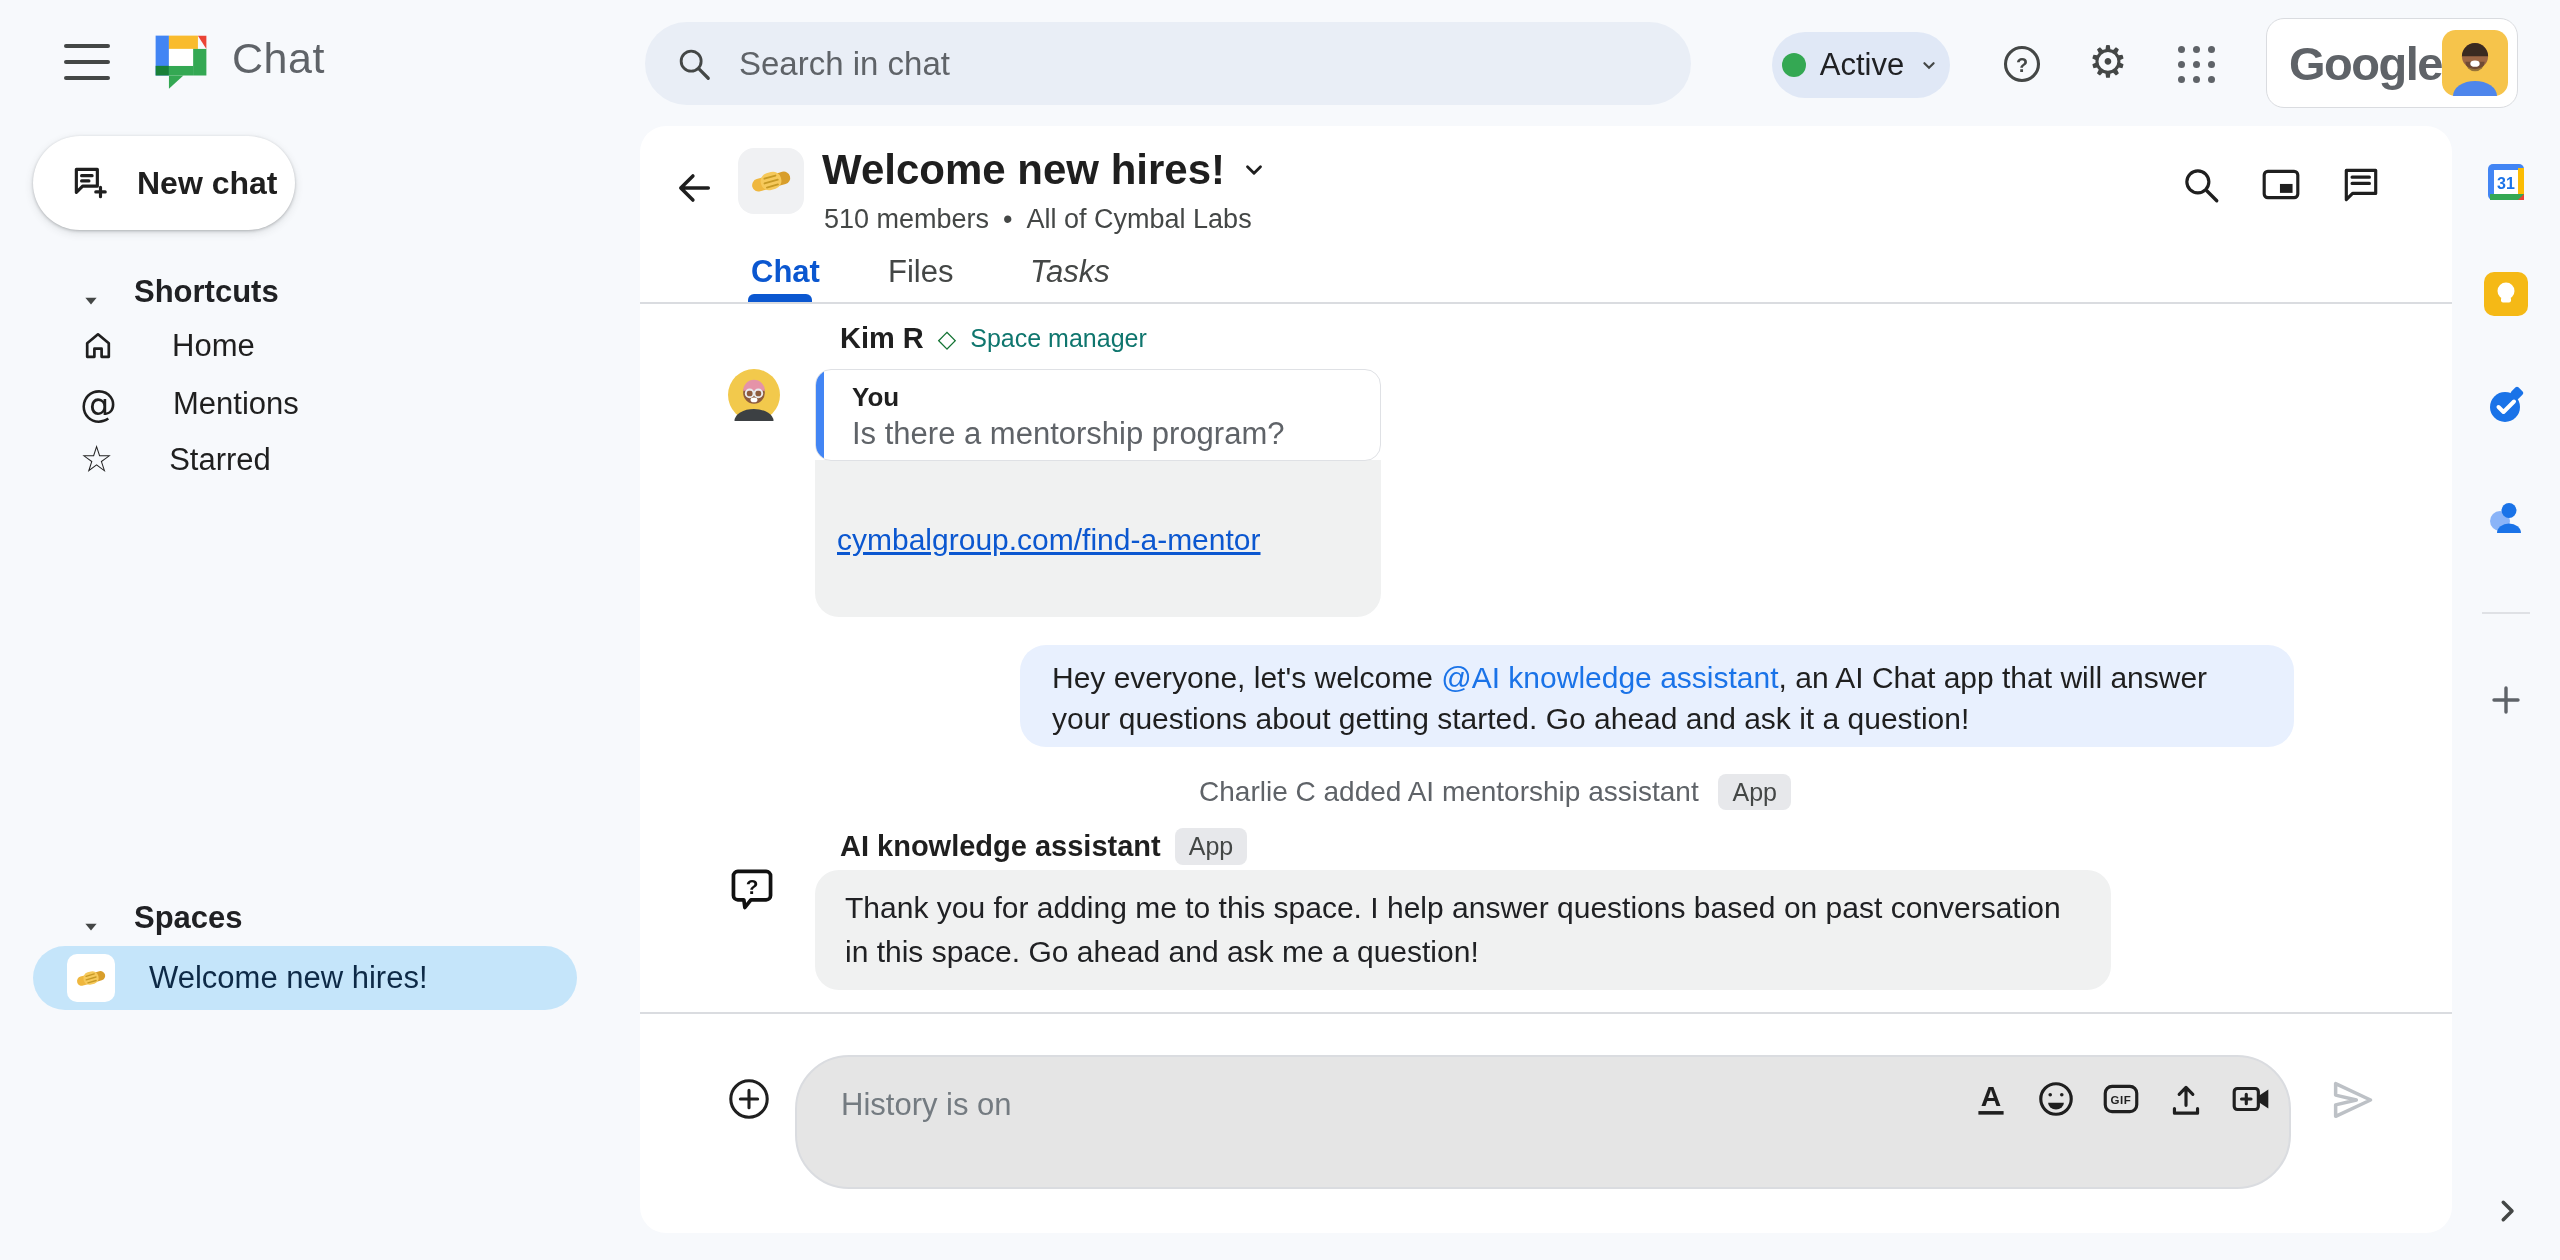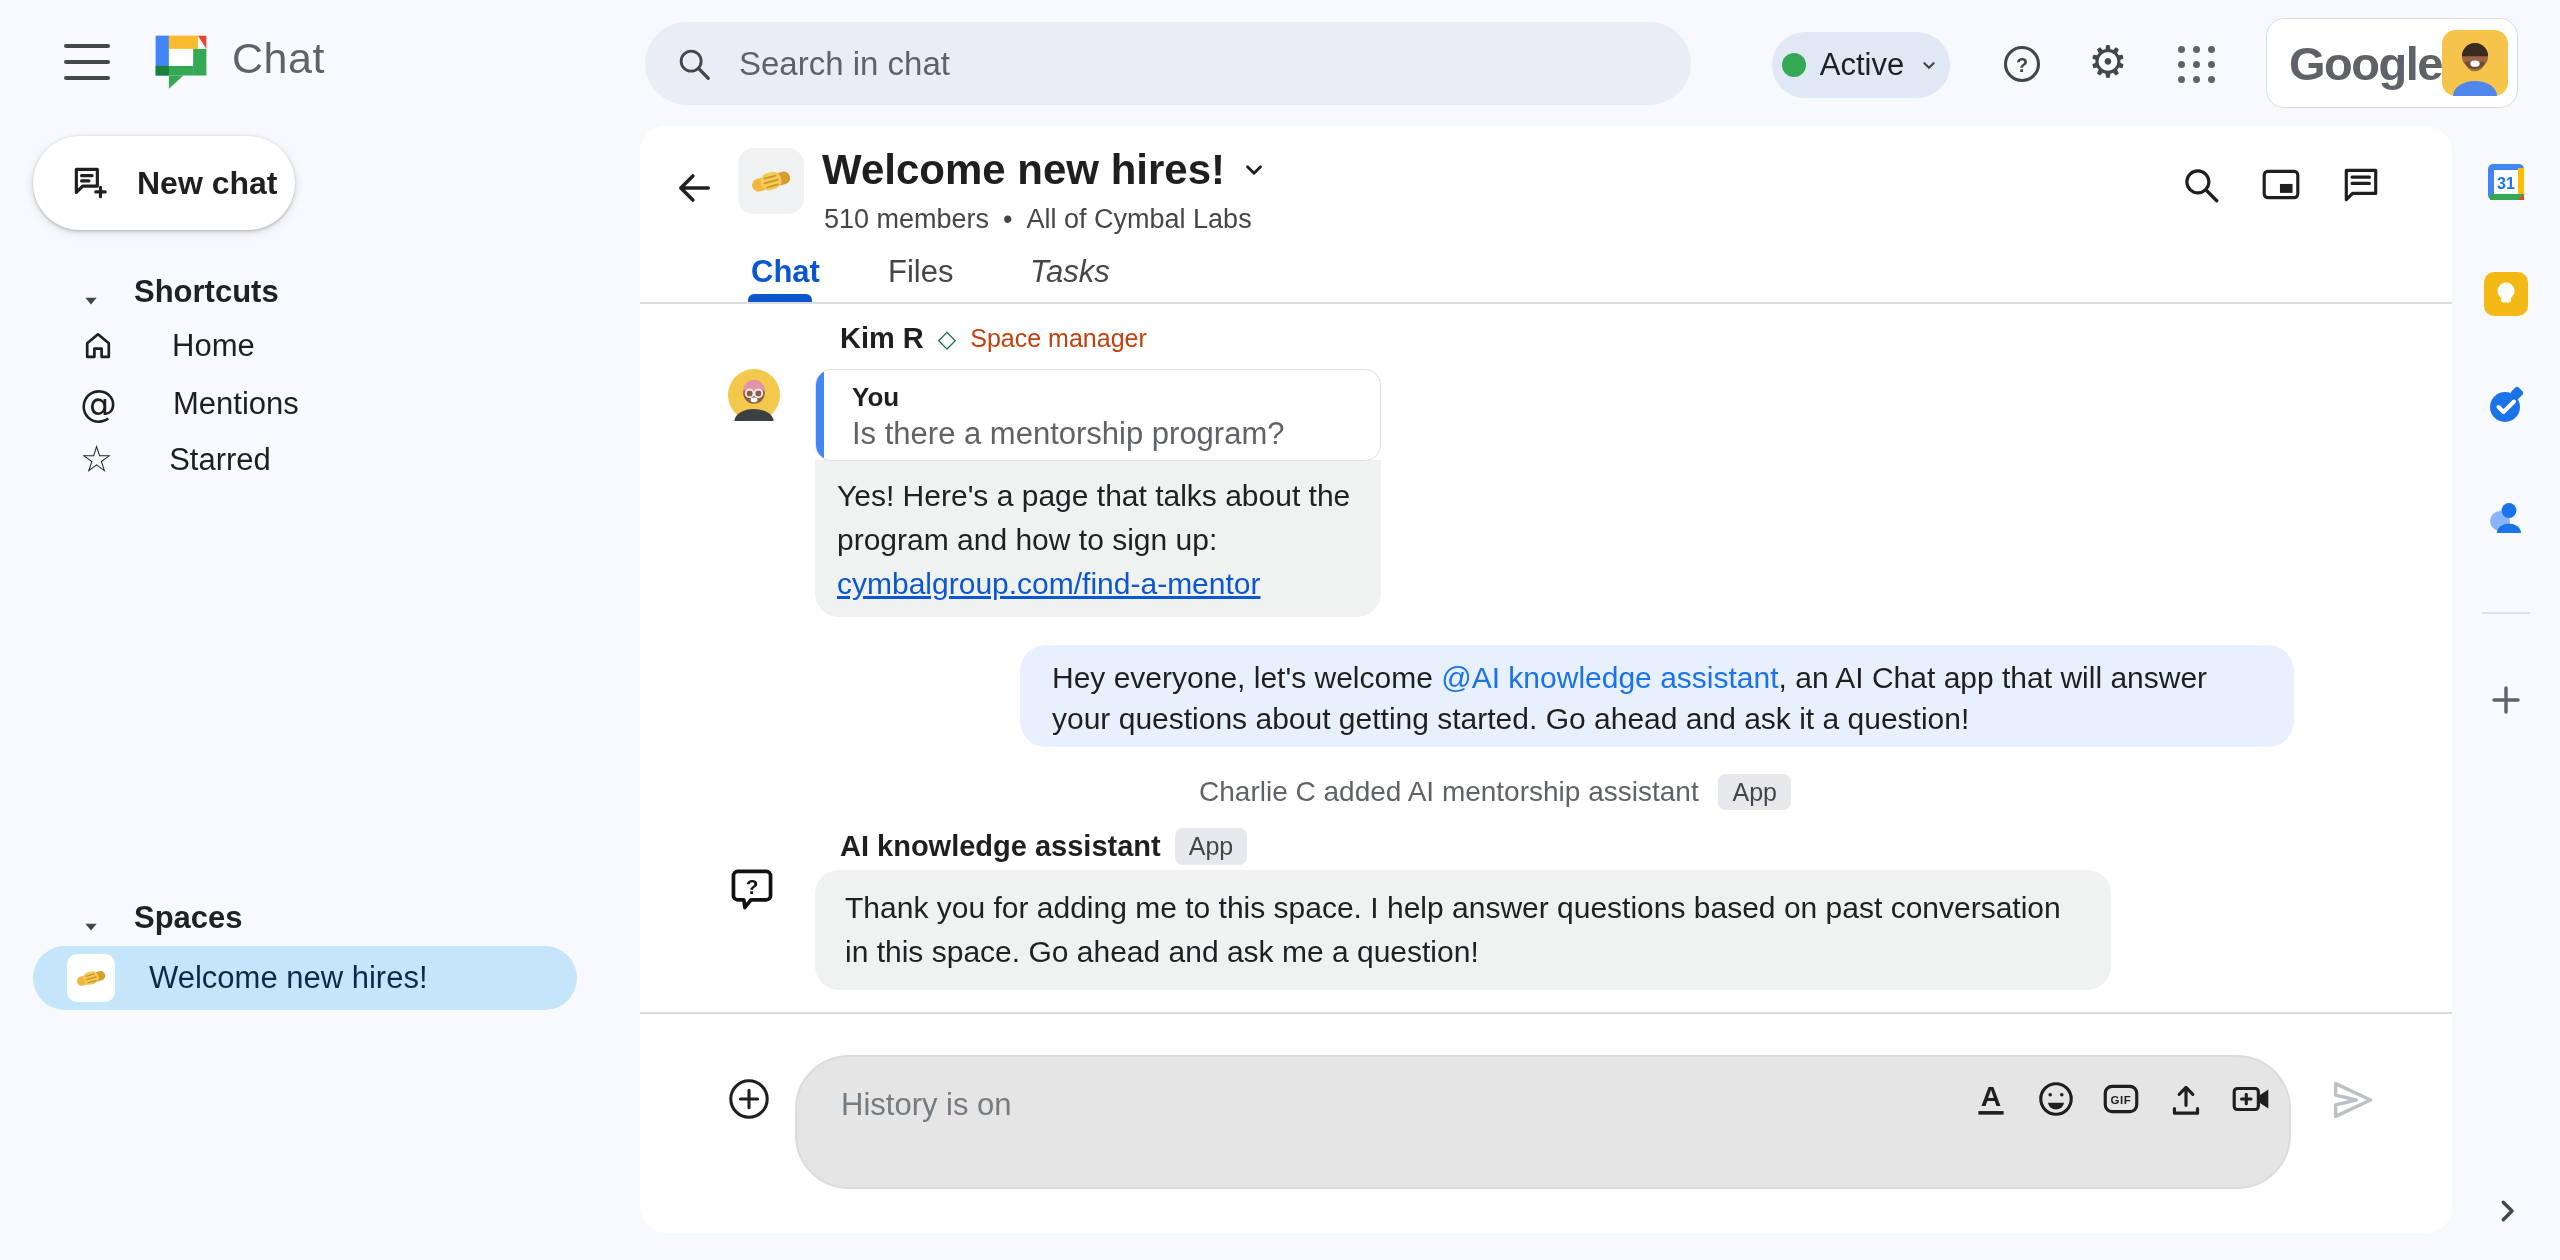--- a/index.html
+++ b/index.html
@@ -55,21 +55,21 @@
   .space-title { left:182px; top:20px; font-size:42px; font-weight:bold; color:#1F1F1F; display:flex; align-items:center; gap:16px; cursor:pointer; }
   .space-sub { left:184px; top:78px; font-size:27px; color:#444746; display:flex; gap:14px; align-items:center; }
   .hdr-icon { top:38px; width:44px; height:44px; cursor:pointer; }
   .tabs-border { left:0; top:176px; width:1812px; height:2px; background:#DADCE0; }
   .tab { top:128px; font-size:31px; color:#444746; cursor:pointer; }
   .tab.active { color:#0B57D0; font-weight:bold; }
   .tab-underline { left:108px; top:168px; width:64px; height:8px; background:#0B57D0; border-radius:6px 6px 0 0; }
 
   .sender-row { font-size:29px; font-weight:bold; color:#1F1F1F; display:flex; align-items:center; gap:14px; }
   .role-diamond { font-family:"DejaVu Sans",sans-serif; font-size:24px; color:#137333; font-weight:normal; }
-  .role-label { font-size:25px; color:#c2410c; font-weight:normal; }
+  .role-label { font-size:25px; color:#0f766e; font-weight:normal; }
   .badge { background:#E7E8EB; color:#444746; border-radius:8px; font-size:25px; font-weight:normal; padding:4px 14px; }
 
   .quote-card { left:175px; top:243px; width:566px; height:92px; background:#fff; border:1.5px solid #DFE1E5; border-radius:16px; z-index:2; overflow:hidden; }
   .quote-accent { position:absolute; left:0; top:0; width:8px; height:92px; background:#4285F4; }
   .quote-author { position:absolute; left:36px; top:12px; font-size:26px; font-weight:bold; color:#1F1F1F; }
   .quote-text { position:absolute; left:36px; top:46px; font-size:31px; color:#5F6368; }
   .reply-bubble { left:175px; top:334px; width:566px; height:157px; background:#F0F1F1; border-radius:0 0 24px 24px; padding:14px 22px; font-size:30px; line-height:44px; color:#202124; overflow:hidden; }
   .reply-link { color:#0B57D0; text-decoration:underline; cursor:pointer; }
 
   .bubble-blue { left:380px; top:519px; width:1274px; height:102px; background:#E8F0FE; border-radius:26px; padding:12px 32px; font-size:30px; line-height:41px; color:#1F1F1F; overflow:hidden; }
@@ -297,21 +297,21 @@
     </svg>
   </div>
 
   <div class="abs quote-card">
     <span class="quote-accent"></span>
     <span class="quote-author">You</span>
     <span class="quote-text">Is there a mentorship program?</span>
   </div>
 
   <div class="abs reply-bubble">
-    <span>Yes! Here's a page that talks about the program and how to sign up: </span><br>
+    <br>
     <span class="reply-link">cymbalgroup.com/find-a-mentor</span>
   </div>
 
   <div class="abs bubble-blue">
     <span>Hey everyone, let's welcome </span><span class="mention">@AI knowledge assistant</span><span>, an AI Chat app that will answer your questions about getting started.  Go ahead and ask it a question!</span>
   </div>
 
   <div class="abs system-event">
     <span>Charlie C added AI mentorship assistant</span>
     <span class="badge" style="margin-left:12px;">App</span>

